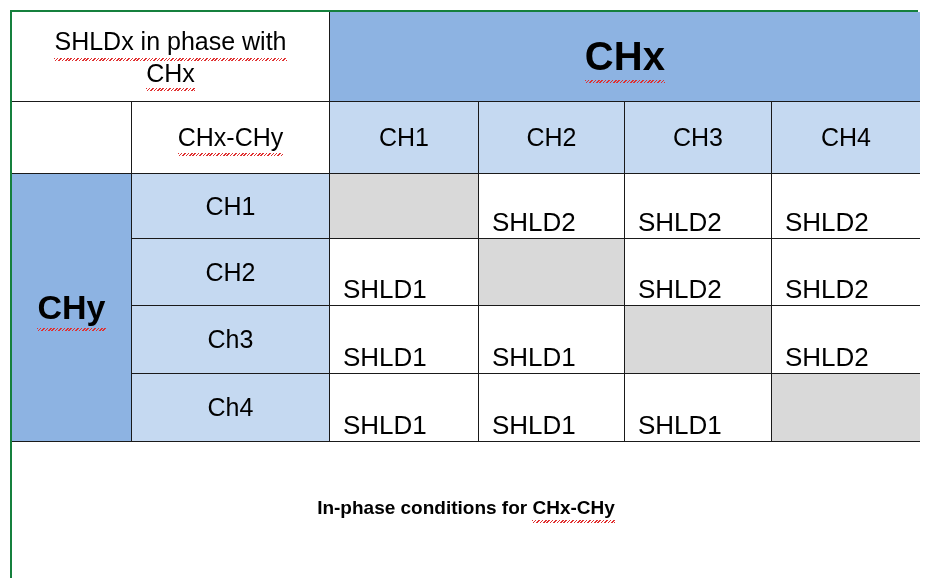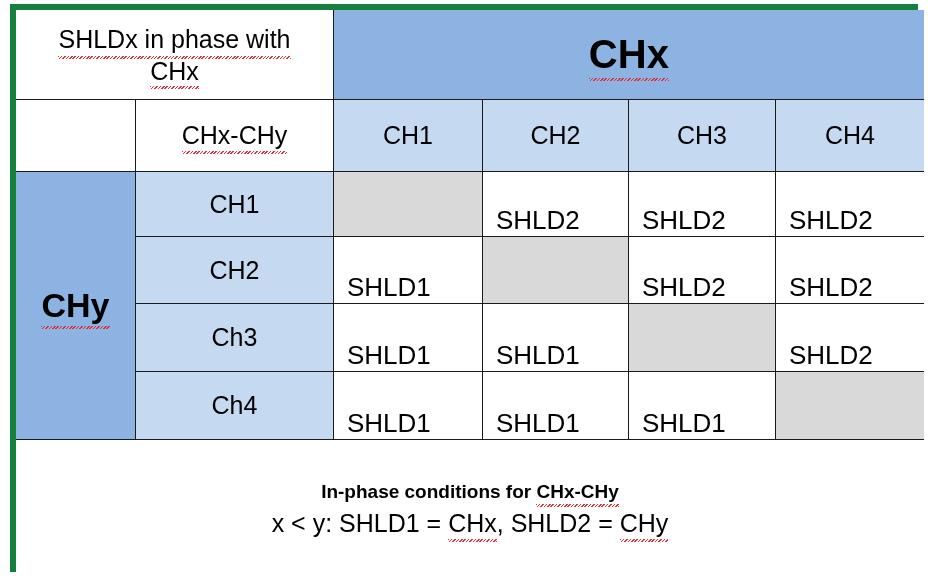--- a/index.html
+++ b/index.html
@@ -13,25 +13,25 @@
     height: 585px;
     font-family: "Liberation Sans", "DejaVu Sans", sans-serif;
     color: #000000;
     overflow: hidden;
   }
 
   
   .sheet {
     position: absolute;
     left: 10px;
-    top: 4px;
+    top: 10px;
     width: 908px;
     height: 568px;
     box-sizing: border-box;
-    border: 6px solid #15803d;
+    border: 2px solid #15803d;
     background: #c4b5fd;
   }
 
   .grid {
     position: absolute;
     inset: 0;
     display: grid;
     
     grid-template-columns: 120px 198px 149px 146px 147px 148px;
     
@@ -223,20 +223,17 @@
     </div>
     <div class="cell fill-gray no-r" style="grid-column: 6; grid-row: 6;">
       <div class="btm-left t-data"></div>
     </div>
 
     <div class="cell fill-white no-r no-b" style="grid-column: 1 / span 6; grid-row: 7;">
       <div class="foot">
         <div class="t-foot1">
           <span>In-phase conditions for </span><span class="sq">CHx-CHy</span>
         </div>
-        <div class="t-foot2">
-          <span>x &lt; y: SHLD1 = </span><span class="sq">CHx</span><span>, SHLD2 = </span><span class="sq">CHy</span>
-        </div>
       </div>
     </div>
 
   </div>
 </div>
 
 </body></html>

